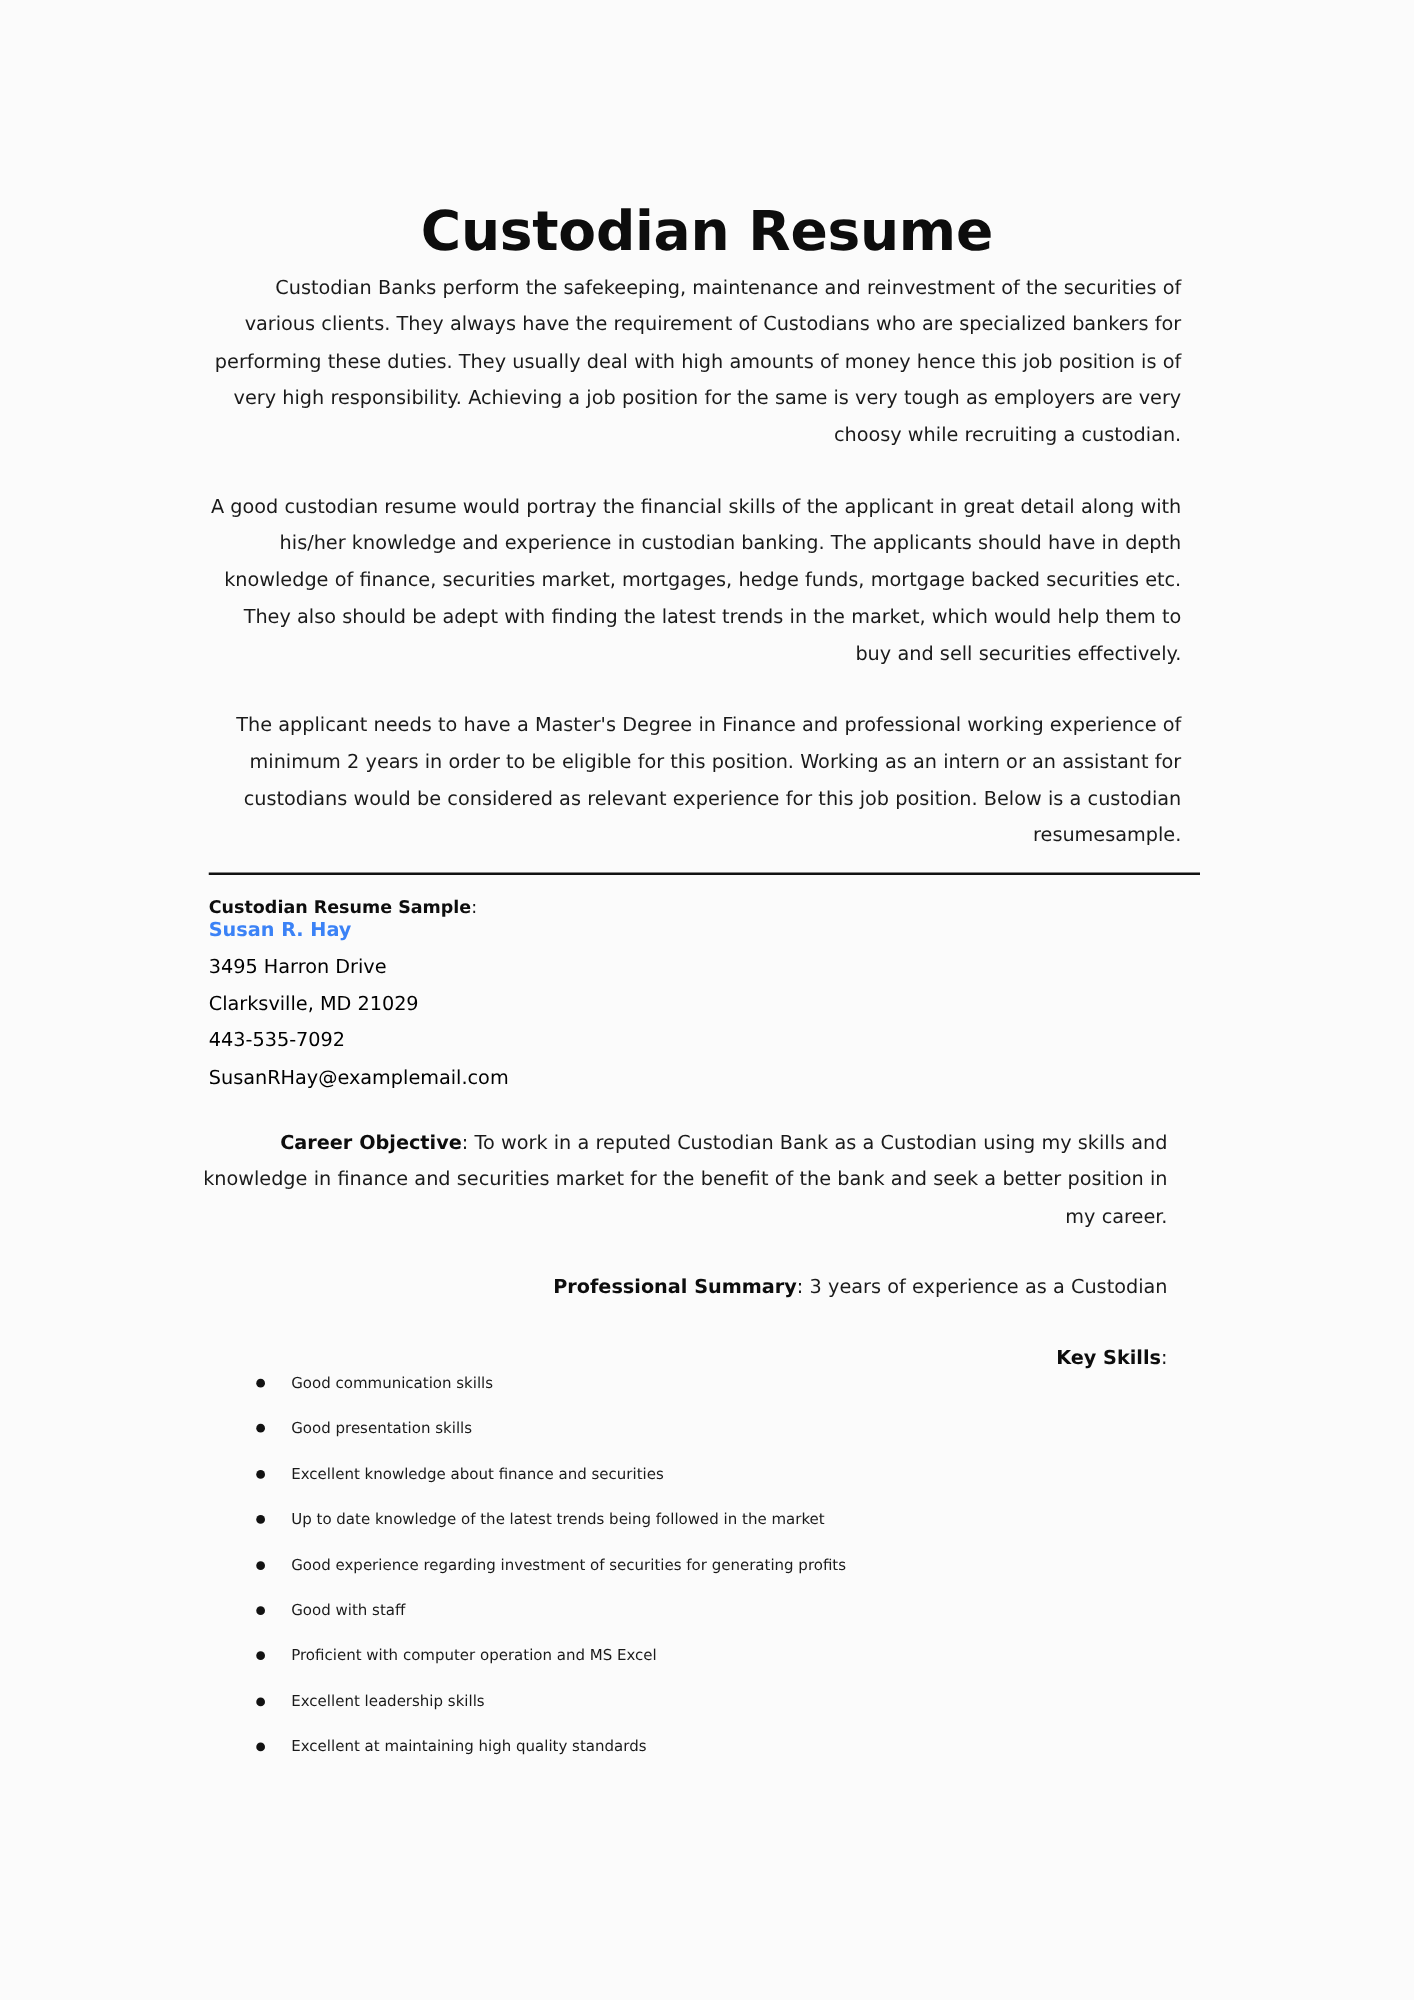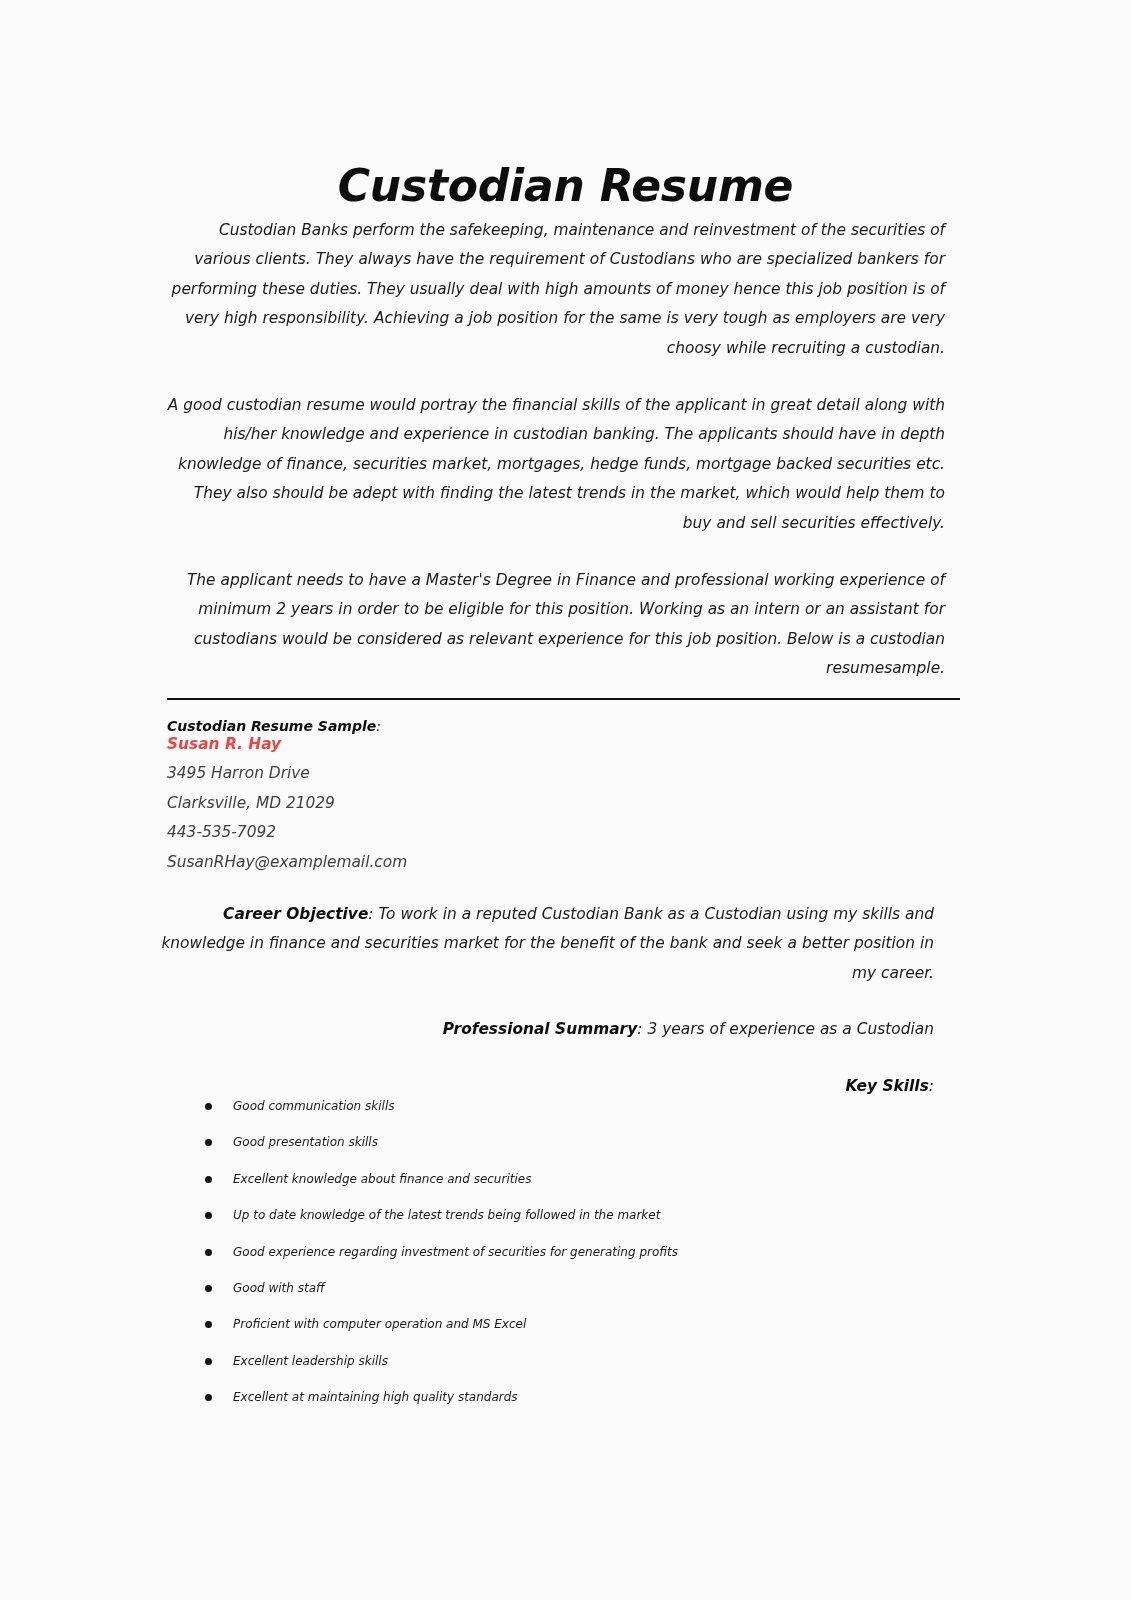--- a/index.html
+++ b/index.html
@@ -14,21 +14,20 @@
     color: #151515;
     overflow: hidden;
   }
 
   .page {
     position: relative;
     width: 980px;
     height: 1600px;
     box-sizing: border-box;
     padding: 0;
-    font-style: italic;
   }
 
   .doc-title {
     position: absolute;
     top: 133px;
     left: 0;
     width: 1131px;
     text-align: center;
     font-size: 44px;
     font-weight: bold;
@@ -86,29 +85,29 @@
   .contact {
     position: absolute;
     top: 730px;
     left: 167px;
     width: 778px;
   }
 
   .contact-name {
     font-size: 15.4px;
     font-weight: bold;
-    color: #ef4444;
+    color: #3b82f6;
     line-height: 29.4px;
     margin: 0;
   }
 
   .contact-line {
     font-size: 15.4px;
     line-height: 29.4px;
-    color: #404040;
+    color: #000000;
     margin: 0;
   }
 
   .sections {
     position: absolute;
     top: 900px;
     left: 156px;
     width: 778px;
   }
 

